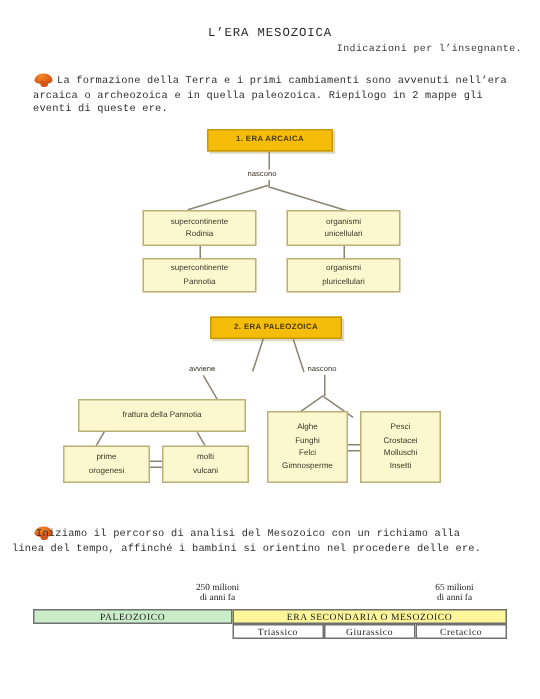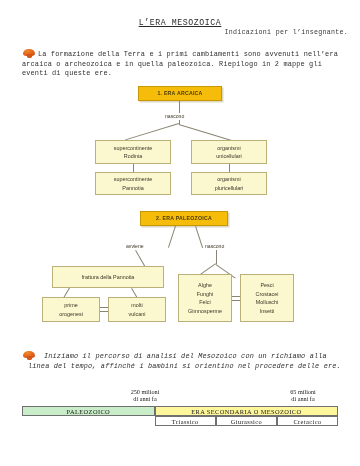--- a/index.html
+++ b/index.html
@@ -19,21 +19,20 @@
   
   .title {
     position: absolute;
     left: 0; top: 18px;
     width: 360px;
     text-align: center;
     font-family: "Liberation Mono", monospace;
     font-size: 8.2px;
     letter-spacing: 0.6px;
     color: #2a2a2a;
-    text-decoration: underline;
   }
   .subtitle {
     position: absolute;
     right: 12px; top: 29px;
     font-family: "Liberation Mono", monospace;
     font-size: 6.6px;
     letter-spacing: 0.3px;
     color: #3a3a3a;
   }
 
@@ -41,21 +40,21 @@
   .para {
     position: absolute;
     font-family: "Liberation Mono", monospace;
     font-size: 6.9px;
     line-height: 9.6px;
     letter-spacing: 0.15px;
     color: #303030;
     white-space: pre-wrap;
   }
   .para-1 { left: 22px; top: 50px; width: 318px; text-indent: 16px; }
-  .para-2 { left: 28px; top: 352px; width: 318px; text-indent: 16px; font-style: italic; }
+  .para-2 { left: 8px; top: 352px; width: 318px; text-indent: 16px; }
 
   .bullet-icon {
     position: absolute;
     width: 14px; height: 11px;
   }
   .bullet-icon .cap {
     position: absolute;
     left: 1px; top: 1px;
     width: 12px; height: 7px;
     background: radial-gradient(ellipse at 35% 25%, #f08a2a 0%, #e2621a 55%, #c34a10 100%);

